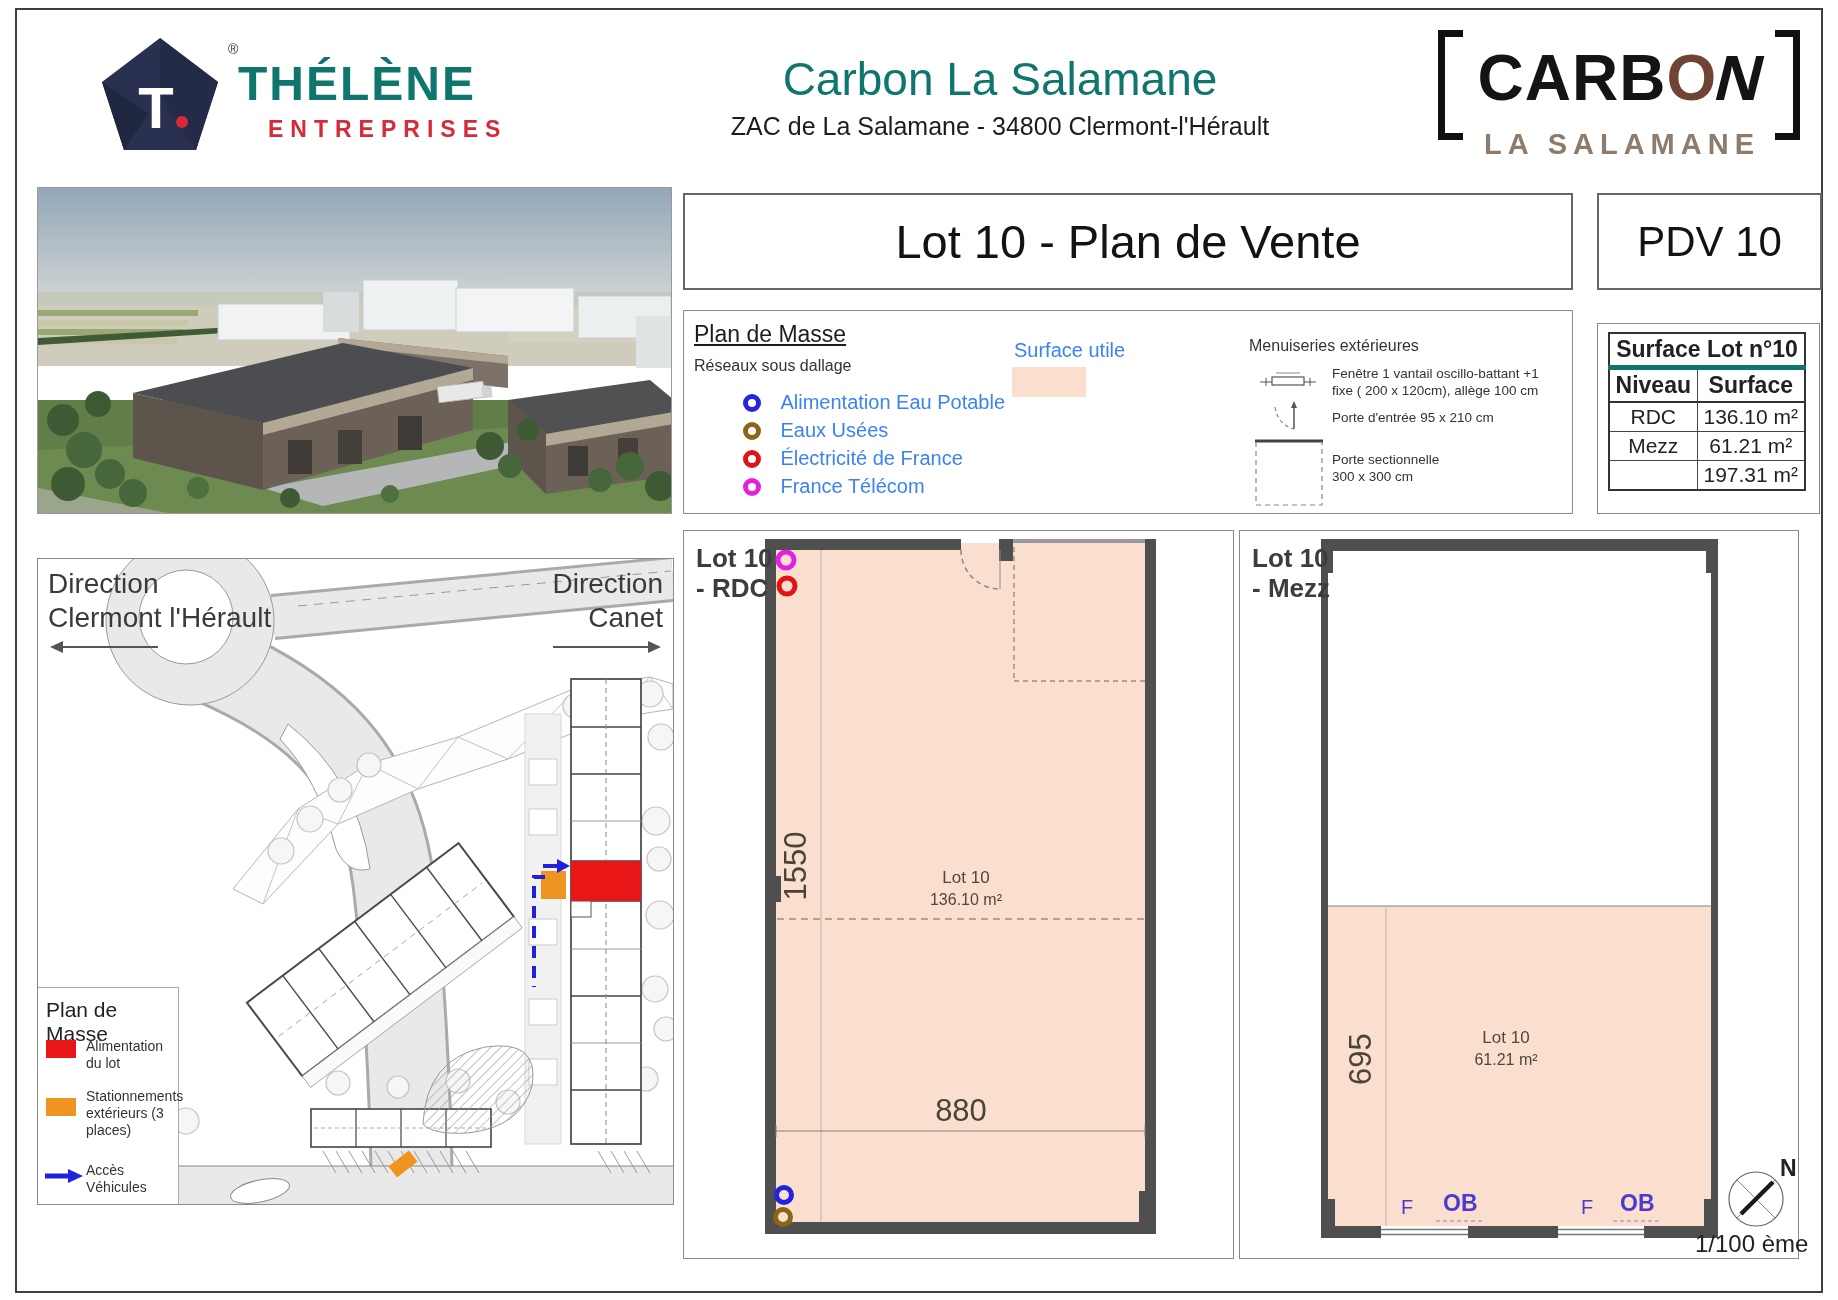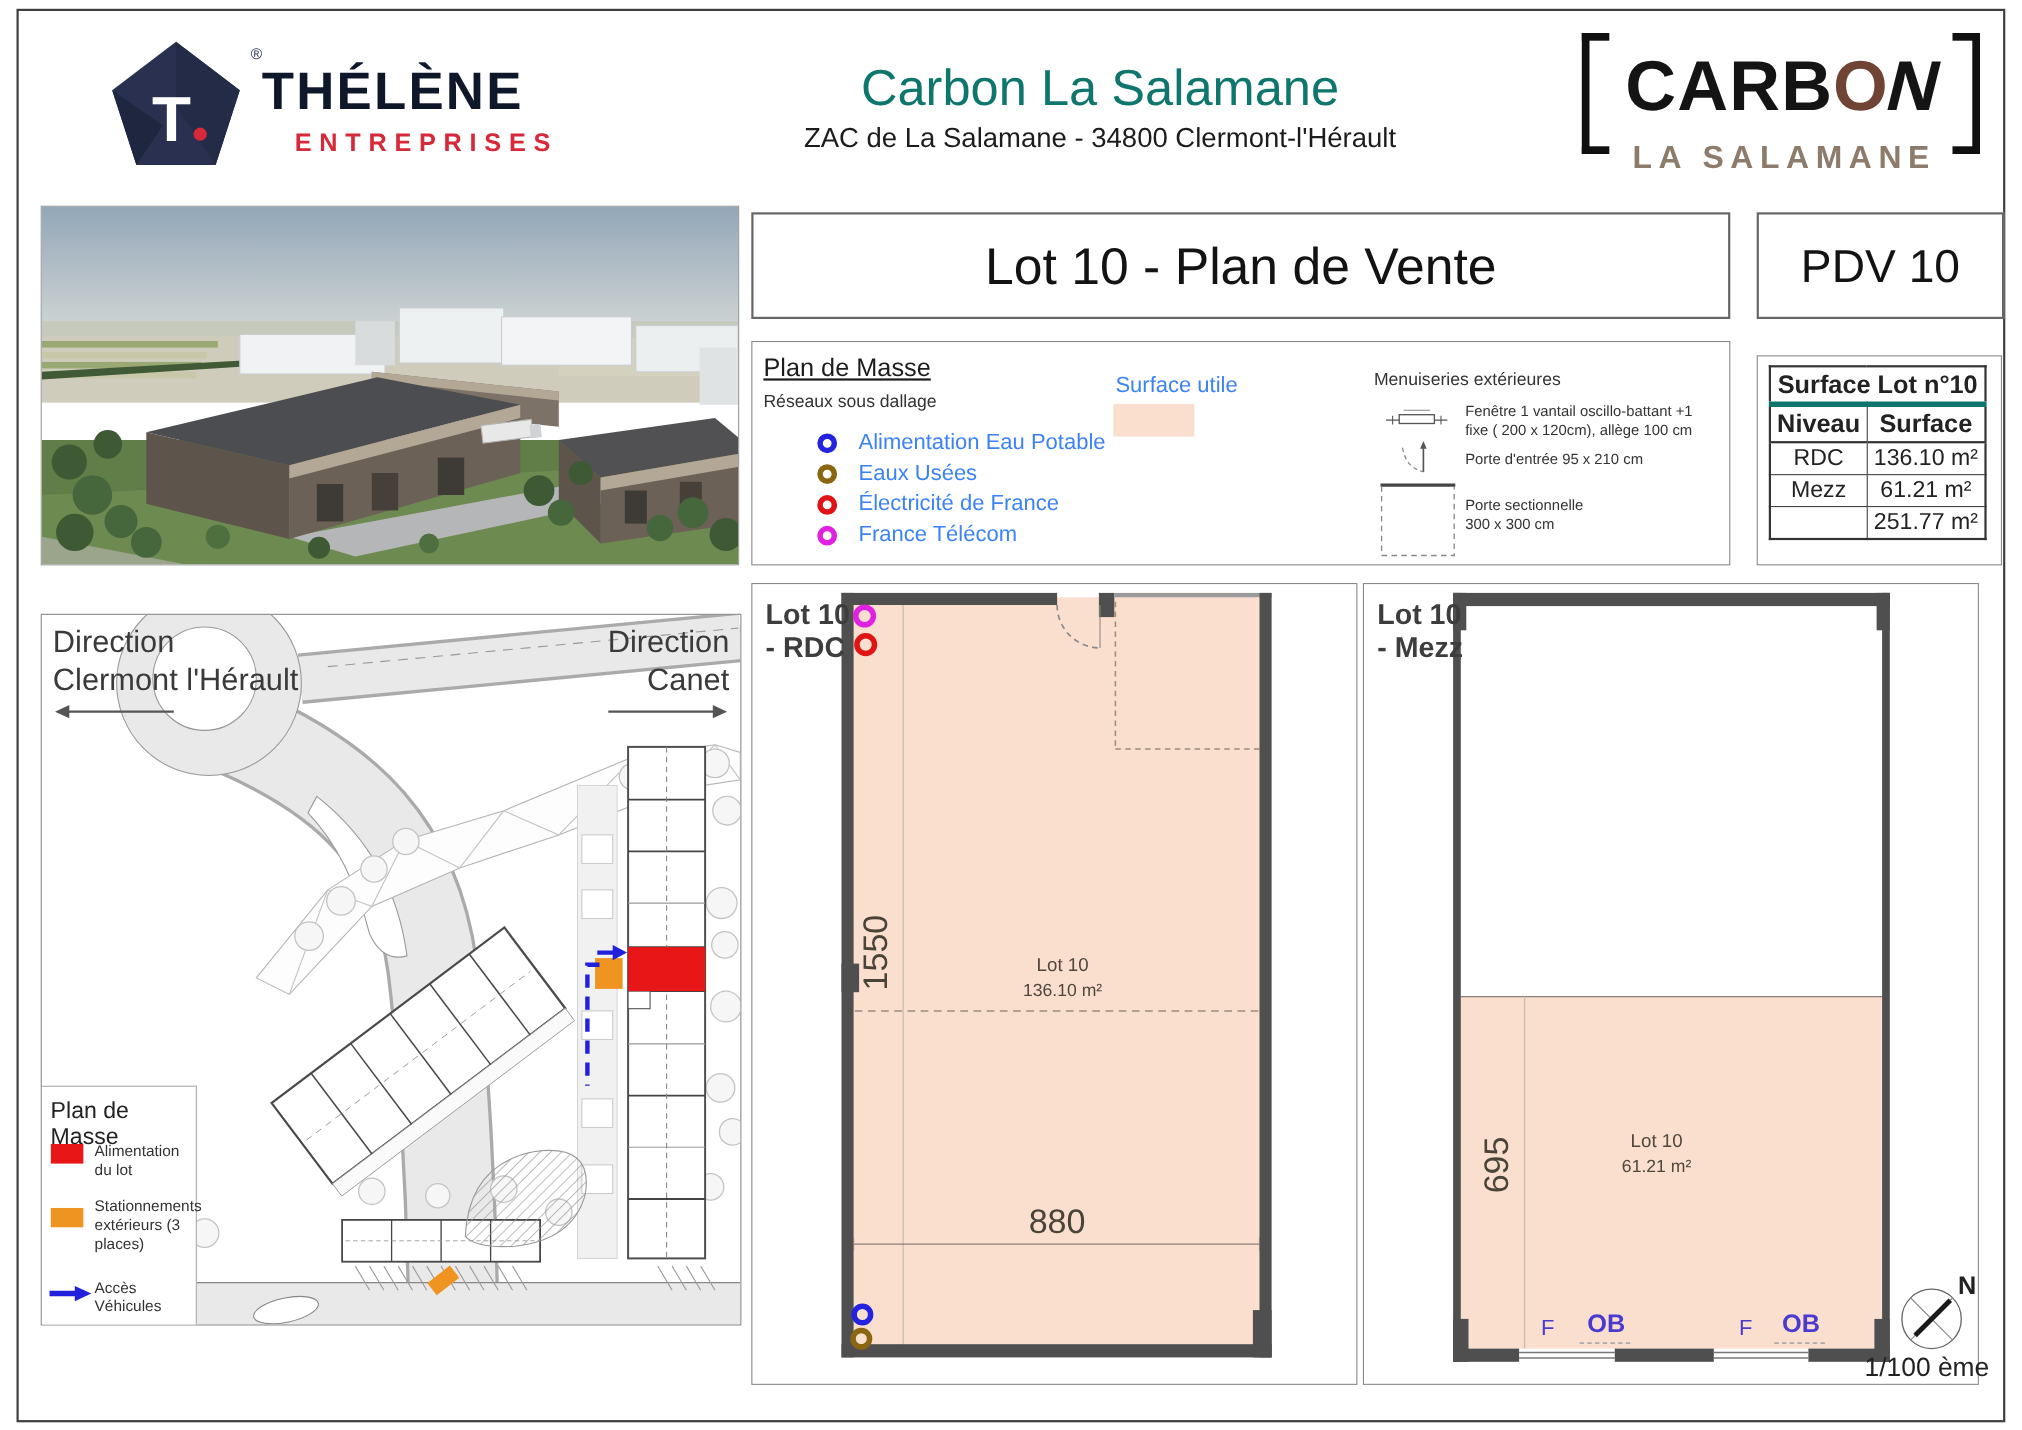--- a/index.html
+++ b/index.html
@@ -14,21 +14,21 @@
   .thin-box{border:1px solid #8a8a8a;background:#fff;}
   
   .cb-bracket{width:18px;height:96px;}
   .cb-l{border-left:7px solid #101010;border-top:7px solid #101010;border-bottom:7px solid #101010;}
   .cb-r{border-right:7px solid #101010;border-top:7px solid #101010;border-bottom:7px solid #101010;}
   .cb-word{font-size:64px;font-weight:bold;letter-spacing:1px;color:#141414;line-height:96px;}
   .cb-o{color:#6f4434;}
   .cb-n{display:inline-block;transform:skewX(-14deg);}
   .cb-sub{font-size:29px;font-weight:bold;letter-spacing:6px;color:#8d7b6c;}
   
-  .th-word{font-size:48px;font-weight:bold;color:#0f172a;letter-spacing:2px;}
+  .th-word{font-size:48px;font-weight:bold;color:#0f766e;letter-spacing:2px;}
   .th-sub{font-size:23px;font-weight:bold;color:#d6293a;letter-spacing:7px;}
   
   .lg-title{font-size:23px;color:#1c1c1c;text-decoration:underline;}
   .lg-sub{font-size:16px;color:#333;}
   .lg-item-label{font-size:20px;color:#3b82f6;}
   .men-label{font-size:13.5px;color:#333;line-height:17px;}
   
   table.surf{border-collapse:collapse;width:198px;font-size:21px;}
   table.surf td,table.surf th{border:1px solid #444;text-align:center;padding:2px 4px;height:24px;}
   table.surf .tt{font-size:23px;font-weight:bold;border-bottom:5px solid #0f766e;}
@@ -234,21 +234,21 @@
       <tr>
         <td>RDC</td>
         <td>136.10 m²</td>
       </tr>
       <tr>
         <td>Mezz</td>
         <td>61.21 m²</td>
       </tr>
       <tr>
         <td></td>
-        <td>251.77 m²</td>
+        <td>197.31 m²</td>
       </tr>
     </tbody>
       </table>
   </div>
 
   <div class="abs thin-box" style="left:37px;top:558px;width:635px;height:645px;overflow:hidden;">
     <svg class="abs" style="left:0;top:0;" width="635" height="645">
       <defs>
         <pattern id="hatch" width="7" height="7" patternTransform="rotate(45)" patternUnits="userSpaceOnUse">
           <line x1="0" y1="0" x2="0" y2="7" stroke="#9a9a9a" stroke-width="1.2"></line>

